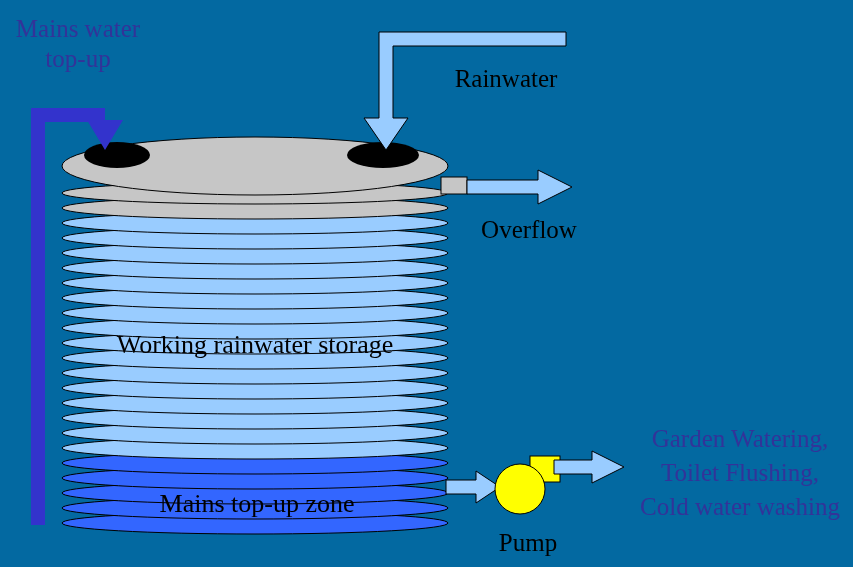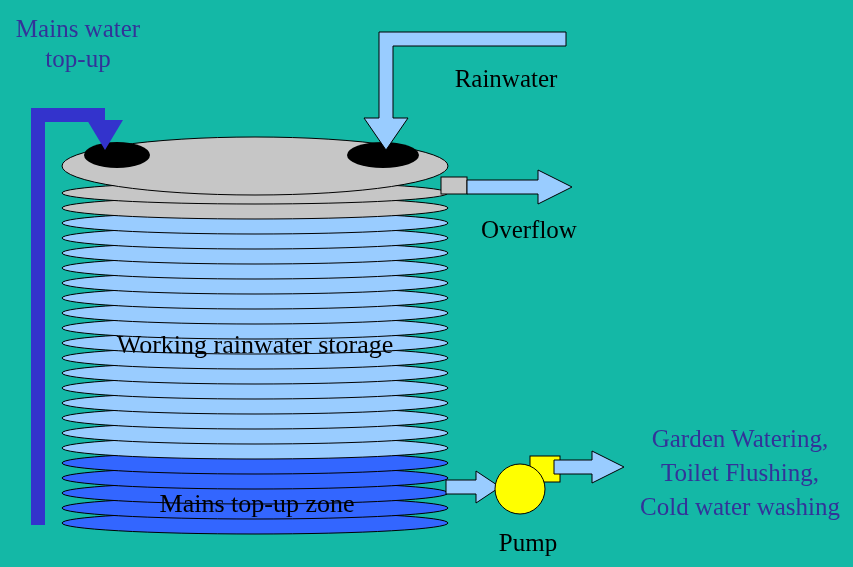--- a/index.html
+++ b/index.html
@@ -1,17 +1,17 @@
 <!DOCTYPE html>
 <html style="--tank-body: #99CCFF; --mains-zone-fill: #3366FF; --lid-gray: #C6C6C6; --mains-pipe: #3333CC; --light-arrow: #99CCFF; --pump-yellow: #FFFF00; --label-blue: #333399; --label-black: #000000;"><head>
 <meta charset="utf-8">
 <style>
   html,body { margin:0; padding:0; background:#fff; }
   .canvas-wrap {
-    width:853px; height:567px; background:#14b8a6; position:relative; overflow:hidden;
+    width:853px; height:567px; background:#0369a1; position:relative; overflow:hidden;
   }
   svg { display:block; }
   .lbl {
     font-family:"Liberation Serif","DejaVu Serif",serif;
     font-size:25px;
   }
   .lbl-big {
     font-family:"Liberation Serif","DejaVu Serif",serif;
     font-size:26px;
   }

